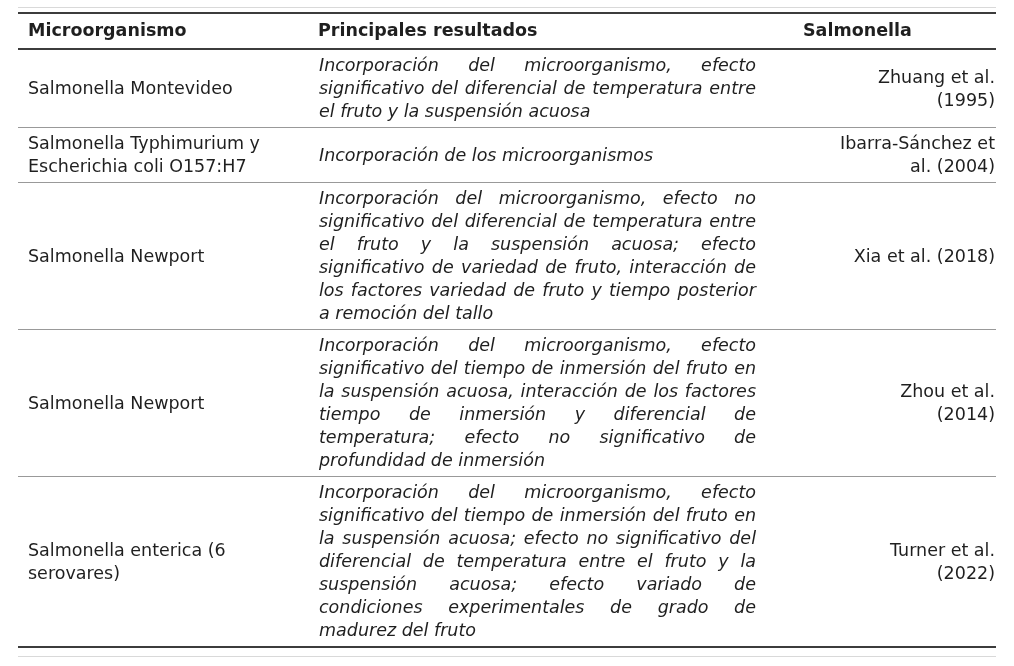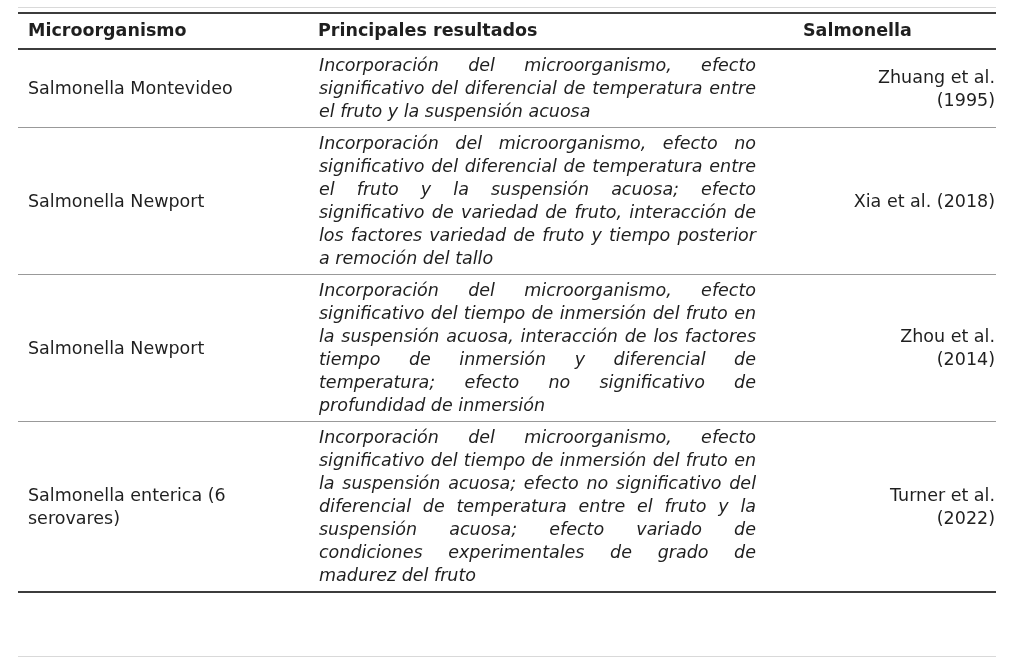--- a/index.html
+++ b/index.html
@@ -92,20 +92,26 @@
       </tr>
     </thead>
     <tbody>
       <tr>
         <td class="cell-micro"><span class="it">Salmonella</span><span> Montevideo</span></td>
         <td class="cell-results">Incorporación del microorganismo, efecto significativo del diferencial de temperatura entre el fruto y la suspensión acuosa</td>
         <td class="cell-ref">Zhuang et al.
 (1995)</td>
       </tr>
       <tr>
+        <td class="cell-micro"><span class="it">Salmonella</span><span> Typhimurium y </span><span class="it">Escherichia coli</span><span> O157:H7</span></td>
+        <td class="cell-results">Incorporación de los microorganismos</td>
+        <td class="cell-ref">Ibarra-Sánchez et
+al. (2004)</td>
+      </tr>
+      <tr>
         <td class="cell-micro"><span class="it">Salmonella</span><span> Newport</span></td>
         <td class="cell-results">Incorporación del microorganismo, efecto no significativo del diferencial de temperatura entre el fruto y la suspensión acuosa; efecto significativo de variedad de fruto, interacción de los factores variedad de fruto y tiempo posterior a remoción del tallo</td>
         <td class="cell-ref">Xia et al. (2018)</td>
       </tr>
       <tr>
         <td class="cell-micro"><span class="it">Salmonella</span><span> Newport</span></td>
         <td class="cell-results">Incorporación del microorganismo, efecto significativo del tiempo de inmersión del fruto en la suspensión acuosa, interacción de los factores tiempo de inmersión y diferencial de temperatura; efecto no significativo de profundidad de inmersión</td>
         <td class="cell-ref">Zhou et al.
 (2014)</td>
       </tr>

